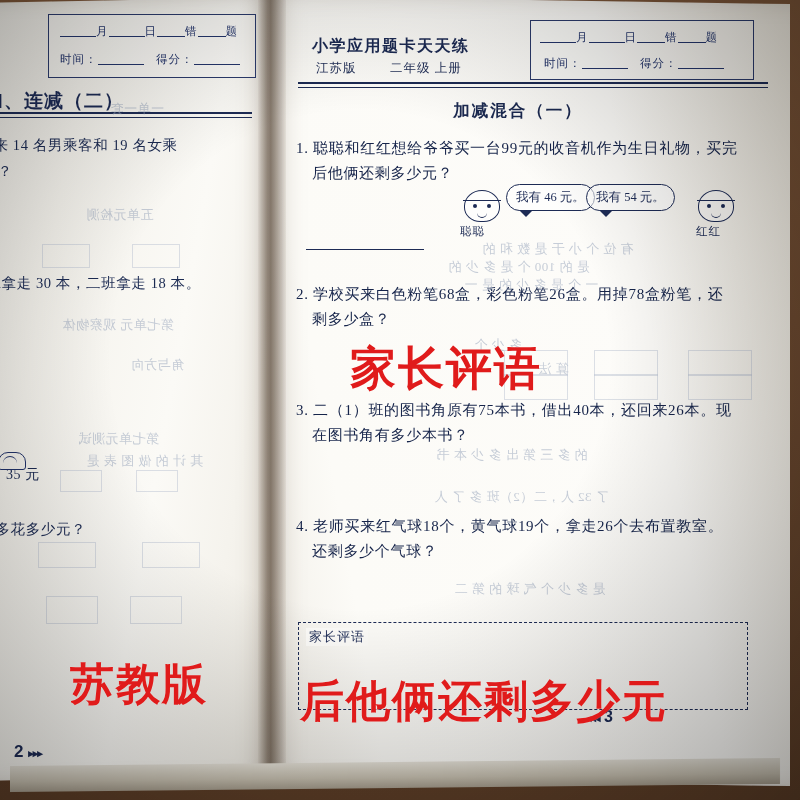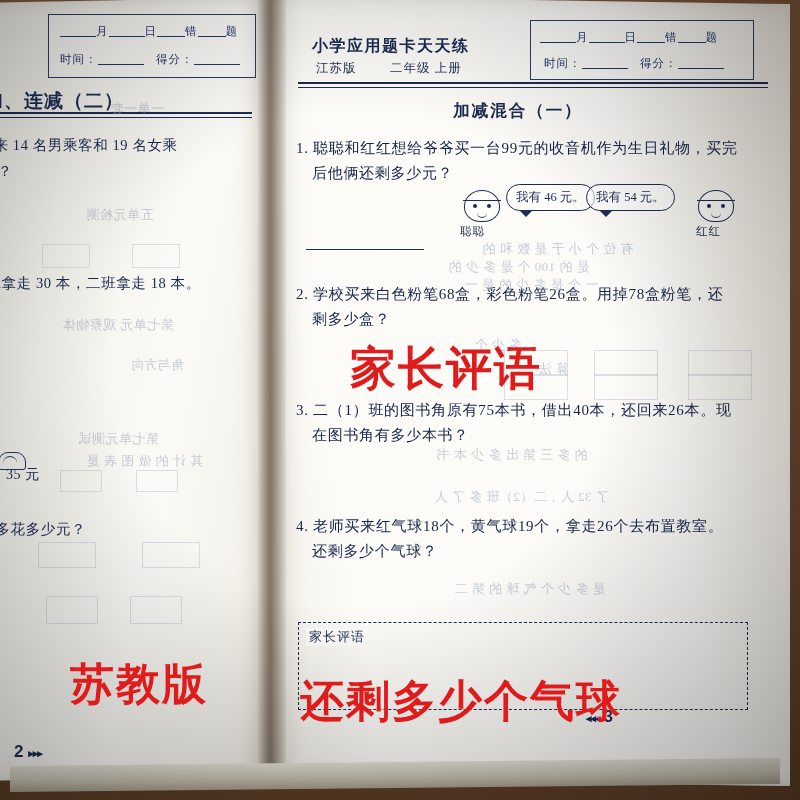--- a/index.html
+++ b/index.html
@@ -324,13 +324,13 @@
   </div>
 
   <div class="gutter"></div>
   <div class="page-stack-bottom"></div>
 </div>
 
 <div class="desk-shadow"></div>
 
 <div class="red-overlay" id="grade-overlay">家长评语</div>
 <div class="red-overlay" id="bottom-overlay-1">苏教版</div>
-<div class="red-overlay" id="bottom-overlay-2">还剩多少个气球</div>
+<div class="red-overlay" id="bottom-overlay-2">后他俩还剩多少元</div>
 
 </body></html>

